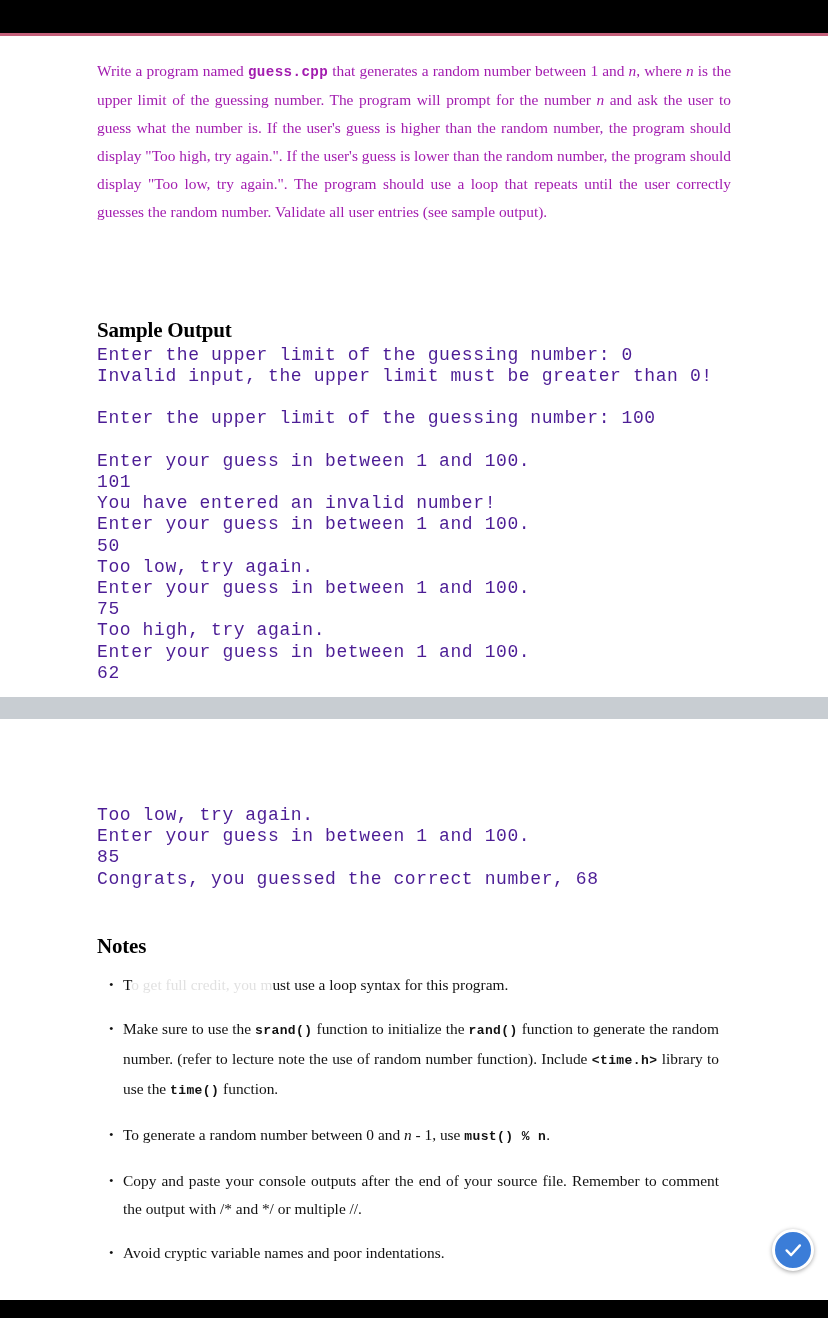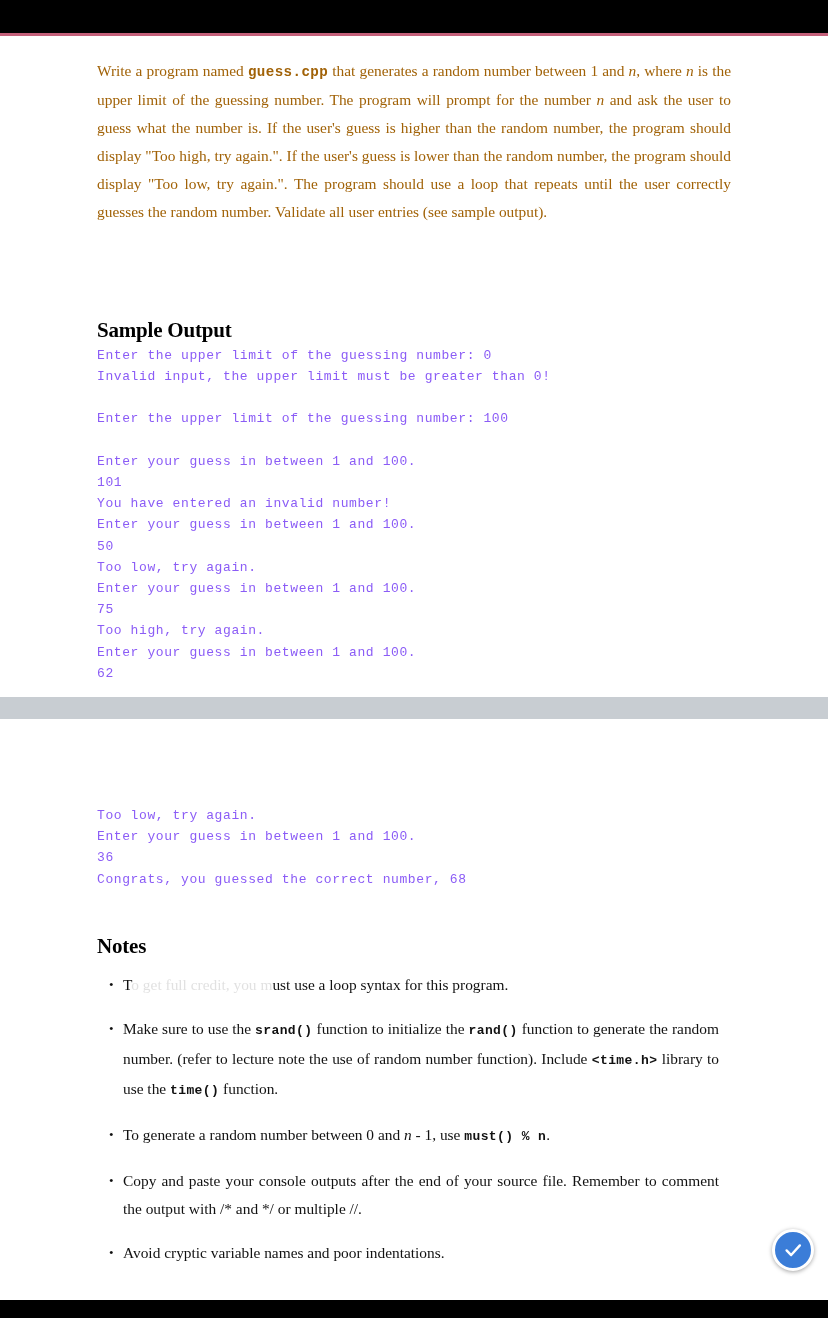--- a/index.html
+++ b/index.html
@@ -57,21 +57,21 @@
   }
   .page-gap-pad-top { height: 13px; background: #ffffff; }
   .page-gap-pad-bottom { height: 86px; background: #ffffff; }
 
   
   .prose {
     font-family: "Liberation Serif", "DejaVu Serif", serif;
     font-size: 15.4px;
     line-height: 28px;
     text-align: justify;
-    color: #a16207;
+    color: #a21caf;
     padding-top: 6px;
   }
   .prose .mono-b {
     font-family: "Liberation Mono", "DejaVu Sans Mono", monospace;
     font-weight: bold;
     font-size: 14.2px;
     letter-spacing: 0.4px;
   }
   .prose i { font-style: italic; }
 
@@ -79,23 +79,23 @@
     font-family: "Liberation Serif", "DejaVu Serif", serif;
     font-weight: bold;
     font-size: 21px;
     margin: 14px 0 2px 0;
     letter-spacing: -0.2px;
   }
 
   
   .console {
     font-family: "Liberation Mono", "DejaVu Sans Mono", monospace;
-    font-size: 13px;
+    font-size: 18px;
     line-height: 21.2px;
-    color: #8b5cf6;
+    color: #4c1d95;
     white-space: pre;
     letter-spacing: 0.6px;
   }
   .console .blank { display: block; height: 21.2px; }
   .console span.line { display: block; }
 
   
   .notes-list { margin: 12px; padding: 0; list-style: none; }
   .note {
     position: relative;
@@ -162,21 +162,21 @@
     <div class="console" id="console-page1"><span class="line">Enter the upper limit of the guessing number: 0</span><span class="line">Invalid input, the upper limit must be greater than 0!</span><span class="blank"></span><span class="line">Enter the upper limit of the guessing number: 100</span><span class="blank"></span><span class="line">Enter your guess in between 1 and 100.</span><span class="line">101</span><span class="line">You have entered an invalid number!</span><span class="line">Enter your guess in between 1 and 100.</span><span class="line">50</span><span class="line">Too low, try again.</span><span class="line">Enter your guess in between 1 and 100.</span><span class="line">75</span><span class="line">Too high, try again.</span><span class="line">Enter your guess in between 1 and 100.</span><span class="line">62</span></div>
 
   </div>
 
   <div class="page-gap-pad-top"></div>
   <div class="page-gap"></div>
   <div class="page-gap-pad-bottom"></div>
 
   <div class="page">
 
-    <div class="console" id="console-page2"><span class="line">Too low, try again.</span><span class="line">Enter your guess in between 1 and 100.</span><span class="line">36</span><span class="line">Congrats, you guessed the correct number, 68</span></div>
+    <div class="console" id="console-page2"><span class="line">Too low, try again.</span><span class="line">Enter your guess in between 1 and 100.</span><span class="line">85</span><span class="line">Congrats, you guessed the correct number, 68</span></div>
 
     <div style="height:30px"></div>
 
     <h2 class="section-head">Notes</h2>
 
     <ul class="notes-list" id="notes-list">
         <li class="note faded-note"><span>T</span><span class="faded">o get full credit, you m</span><span>ust use a loop syntax for this program.</span></li>
         <li class="note">Make sure to use the <span class="mono-b">srand()</span> function to initialize the <span class="mono-b">rand()</span> function to generate the random number.  (refer to lecture note the use of random number function).  Include <span class="mono-b">&lt;time.h&gt;</span> library to use the <span class="mono-b">time()</span> function.</li>
         <li class="note">To generate a random number between 0 and <i>n</i> - 1,  use <span class="mono-b">must() % n</span>.</li>
         <li class="note">Copy and paste your console outputs after the end of your source file.  Remember to comment the output with /* and */ or multiple //.</li>

